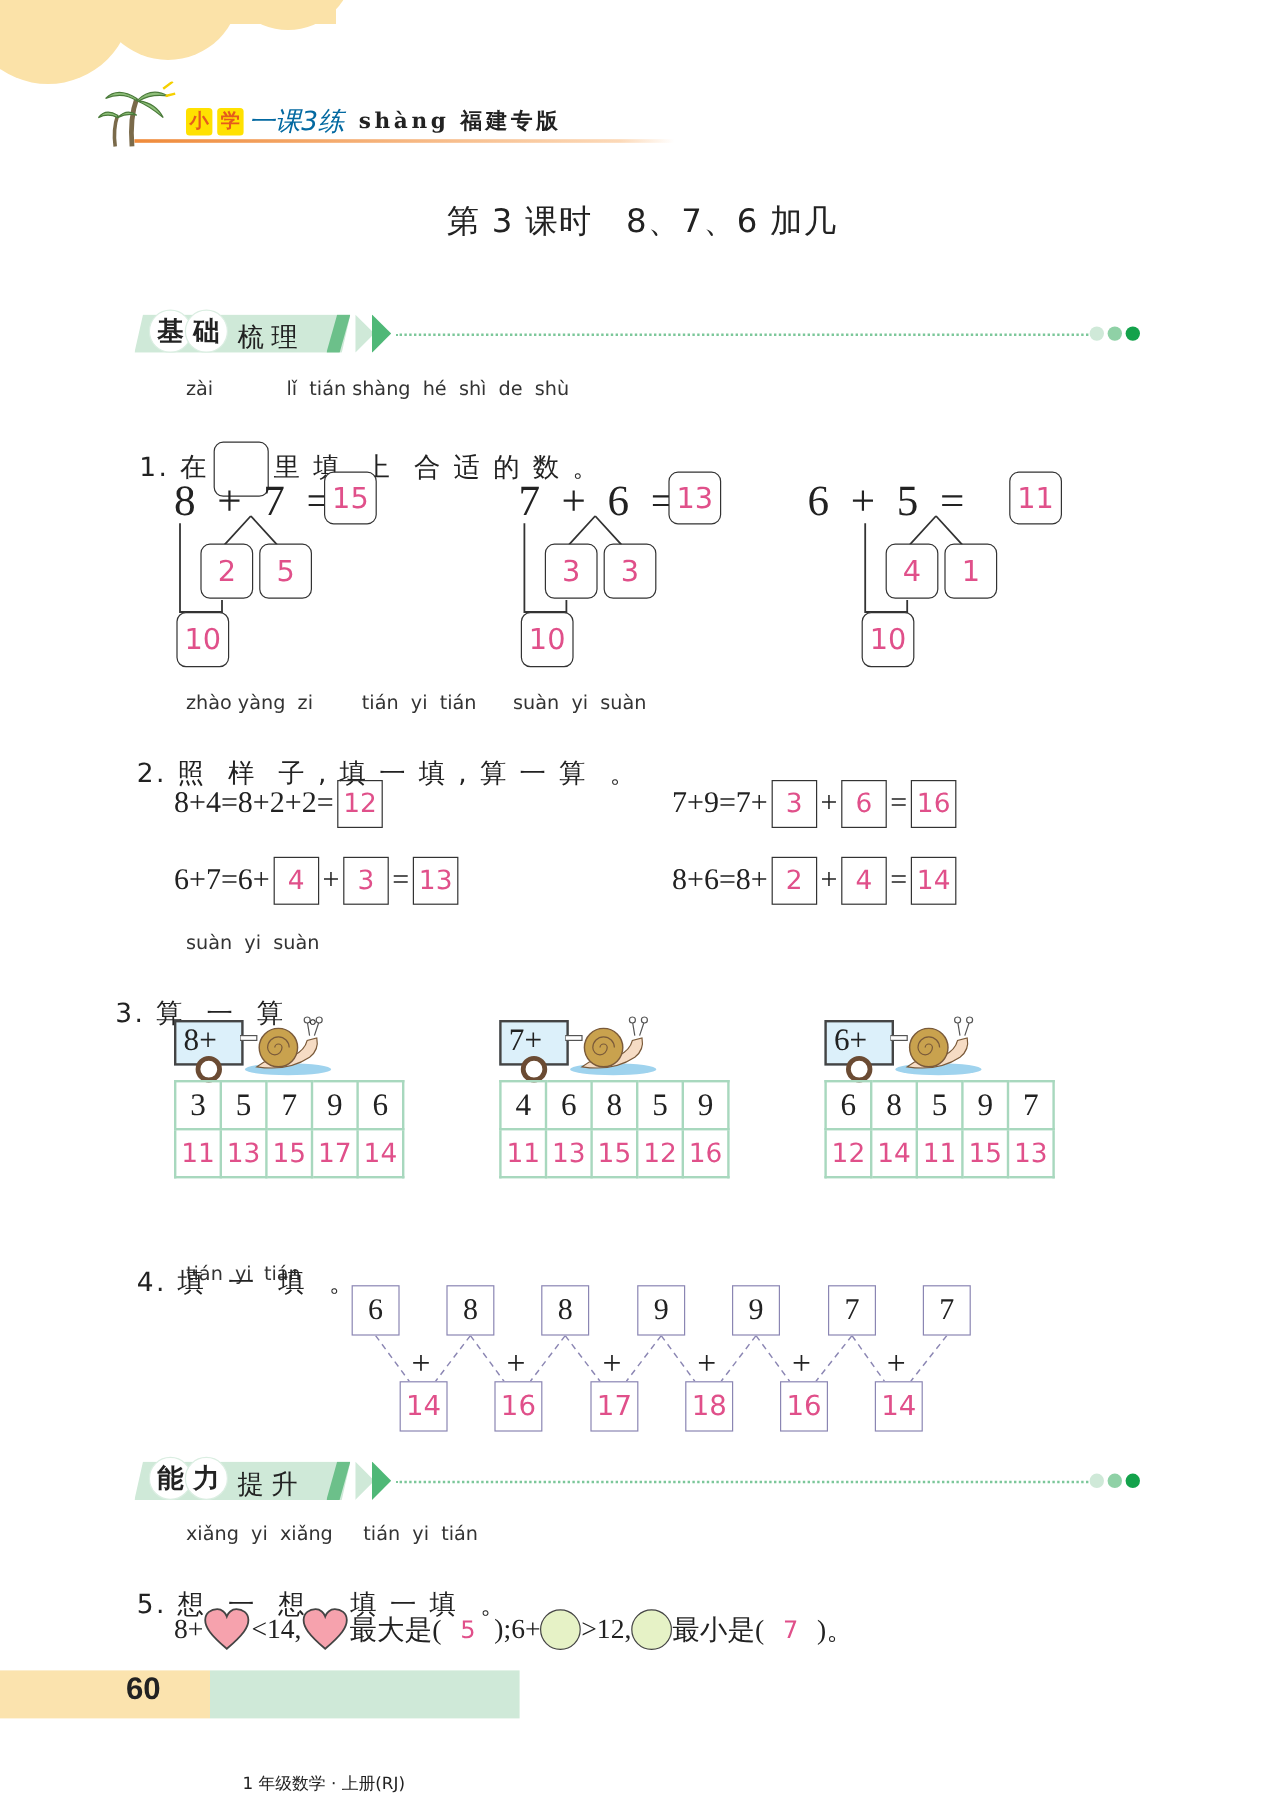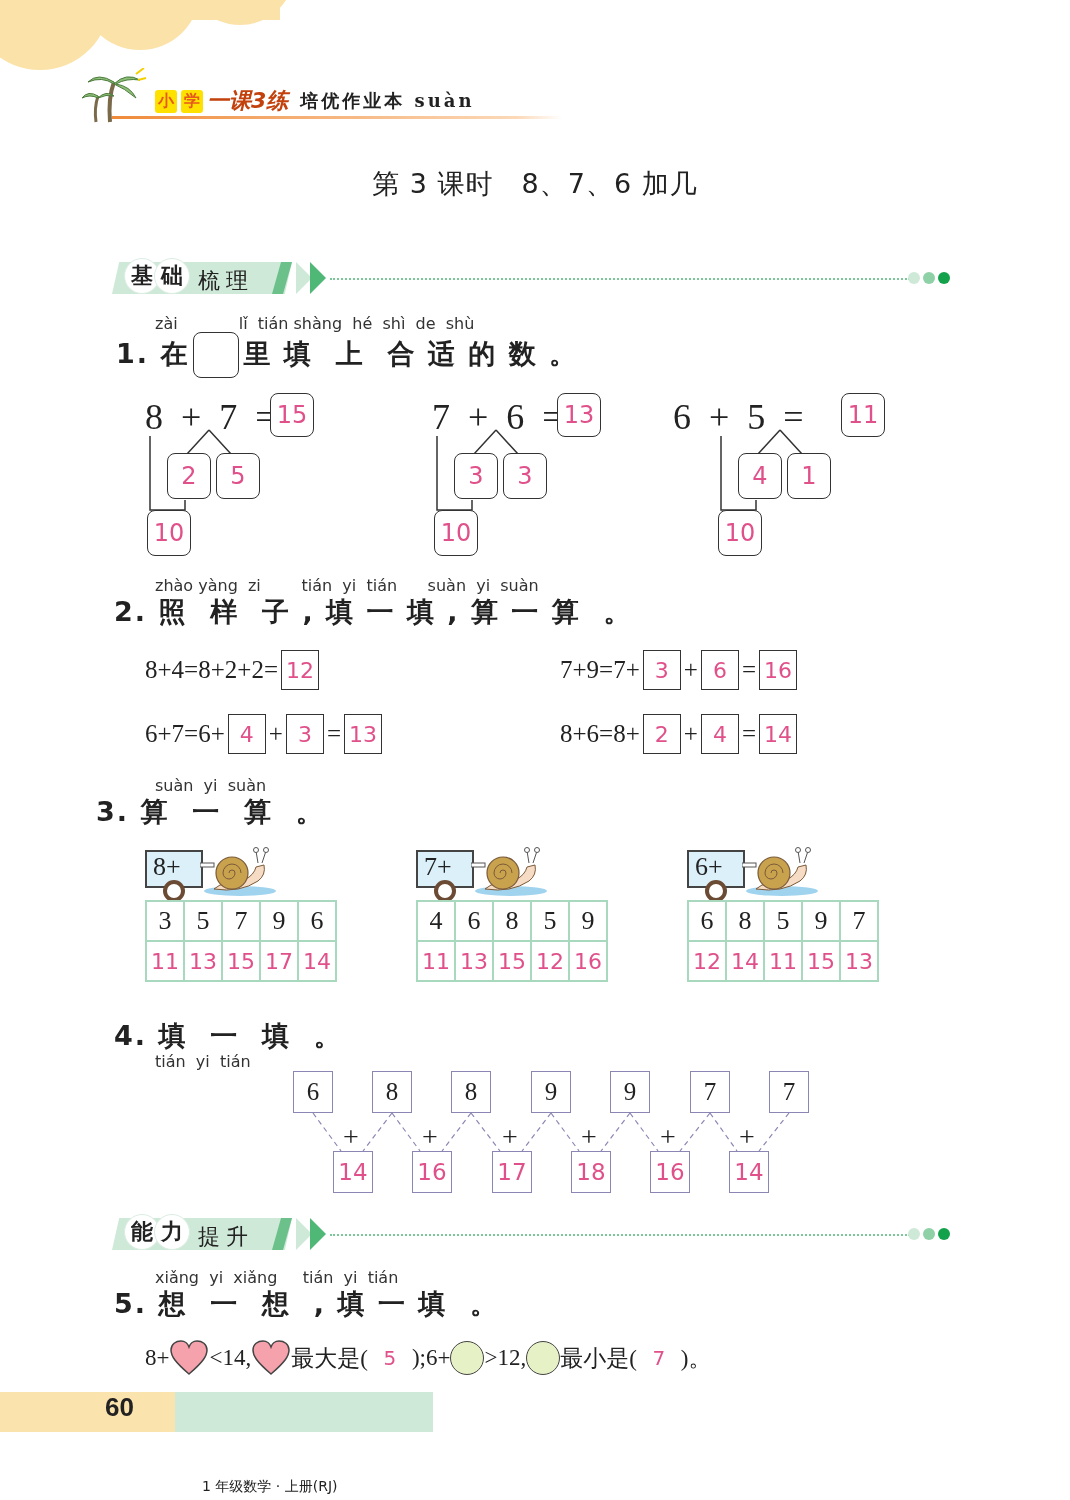--- a/index.html
+++ b/index.html
@@ -4,37 +4,37 @@
 <style>
   html,body{margin:0;padding:0;}
   body{width:1070px;height:1500px;position:relative;background:#fff;overflow:hidden;
        font-family:"DejaVu Sans","Liberation Sans",sans-serif;color:#222;}
   .abs{position:absolute;}
   .serif{font-family:"Liberation Serif","DejaVu Serif",serif;}
   
   .cloud{position:absolute;left:-20px;top:-40px;width:320px;height:120px;}
   .brand{position:absolute;left:155px;top:86px;height:30px;display:flex;align-items:center;gap:4px;}
   .brand .hl{background:#ffe100;color:#e55b1c;font-weight:bold;font-size:16px;padding:1px 3px;border-radius:3px;}
-  .brand .big{color:#c2410c;font-weight:bold;font-size:22px;font-style:italic;}
+  .brand .big{color:#0369a1;font-weight:normal;font-size:22px;font-style:italic;}
   .brand .rest{font-size:18px;font-weight:bold;color:#222;letter-spacing:3px;margin-left:8px;font-family:"DejaVu Serif",serif;}
   .brandline{position:absolute;left:112px;top:116px;width:450px;height:3px;background:linear-gradient(90deg,#ef8a3a,#fcd9b8 90%,#fff);}
   .title{position:absolute;left:0;width:1070px;top:166px;text-align:center;font-size:27px;letter-spacing:1px;}
   
   .sec{position:absolute;left:112px;height:40px;width:840px;}
   .sec .band{position:absolute;left:0;top:4px;width:180px;height:32px;background:#cfe9d8;clip-path:polygon(4% 0,100% 0,96% 100%,0 100%);}
   .sec .badge{position:absolute;top:0;width:34px;height:34px;border-radius:50%;background:#fff;border:1px solid #dbeee2;font-weight:bold;font-size:22px;display:flex;align-items:center;justify-content:center;}
   .sec .sub{position:absolute;left:86px;top:8px;font-size:22px;letter-spacing:6px;}
   .sec .stripe{position:absolute;left:160px;top:4px;width:20px;height:32px;background:#6cc08a;clip-path:polygon(45% 0,100% 0,55% 100%,0 100%);}
   .sec .arr1{position:absolute;left:184px;top:4px;width:16px;height:32px;background:#cfe9d8;clip-path:polygon(0 0,100% 50%,0 100%);}
   .sec .arr2{position:absolute;left:198px;top:4px;width:16px;height:32px;background:#4fb877;clip-path:polygon(0 0,100% 50%,0 100%);}
   .sec .dots{position:absolute;left:218px;top:20px;width:580px;border-top:2px dotted #7cc79a;}
   .sec .c{position:absolute;top:14px;width:12px;height:12px;border-radius:50%;}
   
   .qpy{position:absolute;font-size:16px;color:#333;white-space:pre;}
-  .qtx{position:absolute;font-size:27px;font-weight:bold;white-space:pre;letter-spacing:2px;}
+  .qtx{position:absolute;font-size:22px;font-weight:normal;white-space:pre;letter-spacing:2px;margin-top:36px;}
   .inbox{display:inline-block;width:44px;height:44px;border:1.5px solid #333;border-radius:8px;vertical-align:middle;margin:0 4px;}
   
   .rb{position:absolute;border:1.5px solid #333;border-radius:8px;display:flex;align-items:center;justify-content:center;font-size:24px;color:#e0508a;background:#fff;}
   .eq{position:absolute;font-size:36px;white-space:pre;}
   
   .q2row{position:absolute;display:flex;align-items:center;font-size:25px;}
   .sq{display:inline-flex;width:36px;height:38px;border:1.5px solid #333;align-items:center;justify-content:center;color:#e0508a;font-size:22px;font-family:"DejaVu Sans",sans-serif;margin:0 3px;}
   
   .cart{position:absolute;width:58px;height:38px;border:2px solid #444;background:#dcf0fa;font-size:26px;padding-left:6px;box-sizing:border-box;}
   .wheel{position:absolute;width:14px;height:14px;border:4px solid #6b4b33;border-radius:50%;background:#fff;}
@@ -69,21 +69,21 @@
   <path d="M32 54 Q30 30 36 14" stroke="#7a6a4a" stroke-width="4" fill="none"></path>
   <path d="M18 54 Q16 40 20 28" stroke="#7a6a4a" stroke-width="3" fill="none"></path>
   <path d="M36 14 Q20 4 10 14 Q24 8 36 16 Q48 4 62 12 Q48 10 38 16 Q52 18 58 30 Q46 20 36 16 Z" fill="#8fc07a" stroke="#4a7a3a" stroke-width="1"></path>
   <path d="M20 28 Q10 22 4 30 Q12 26 20 30 Q28 22 36 28 Q28 26 20 30 Z" fill="#8fc07a" stroke="#4a7a3a" stroke-width="1"></path>
   <path d="M58 6 L66 0 M60 12 L68 10" stroke="#f5d000" stroke-width="2"></path>
 </svg>
 <div class="brand">
   <span class="hl">小</span>
   <span class="hl">学</span>
   <span class="big">一课3练</span>
-  <span class="rest">培优作业本 suàn</span>
+  <span class="rest">shàng 福建专版</span>
 </div>
 <div class="brandline"></div>
 
 <div class="title">第 3 课时　8、7、6 加几</div>
 
 <div class="sec" style="top:258px">
   <div class="band"></div>
   <div class="badge" style="left:12px">基</div>
   <div class="badge" style="left:42px">础</div>
   <div class="sub">梳理</div>

